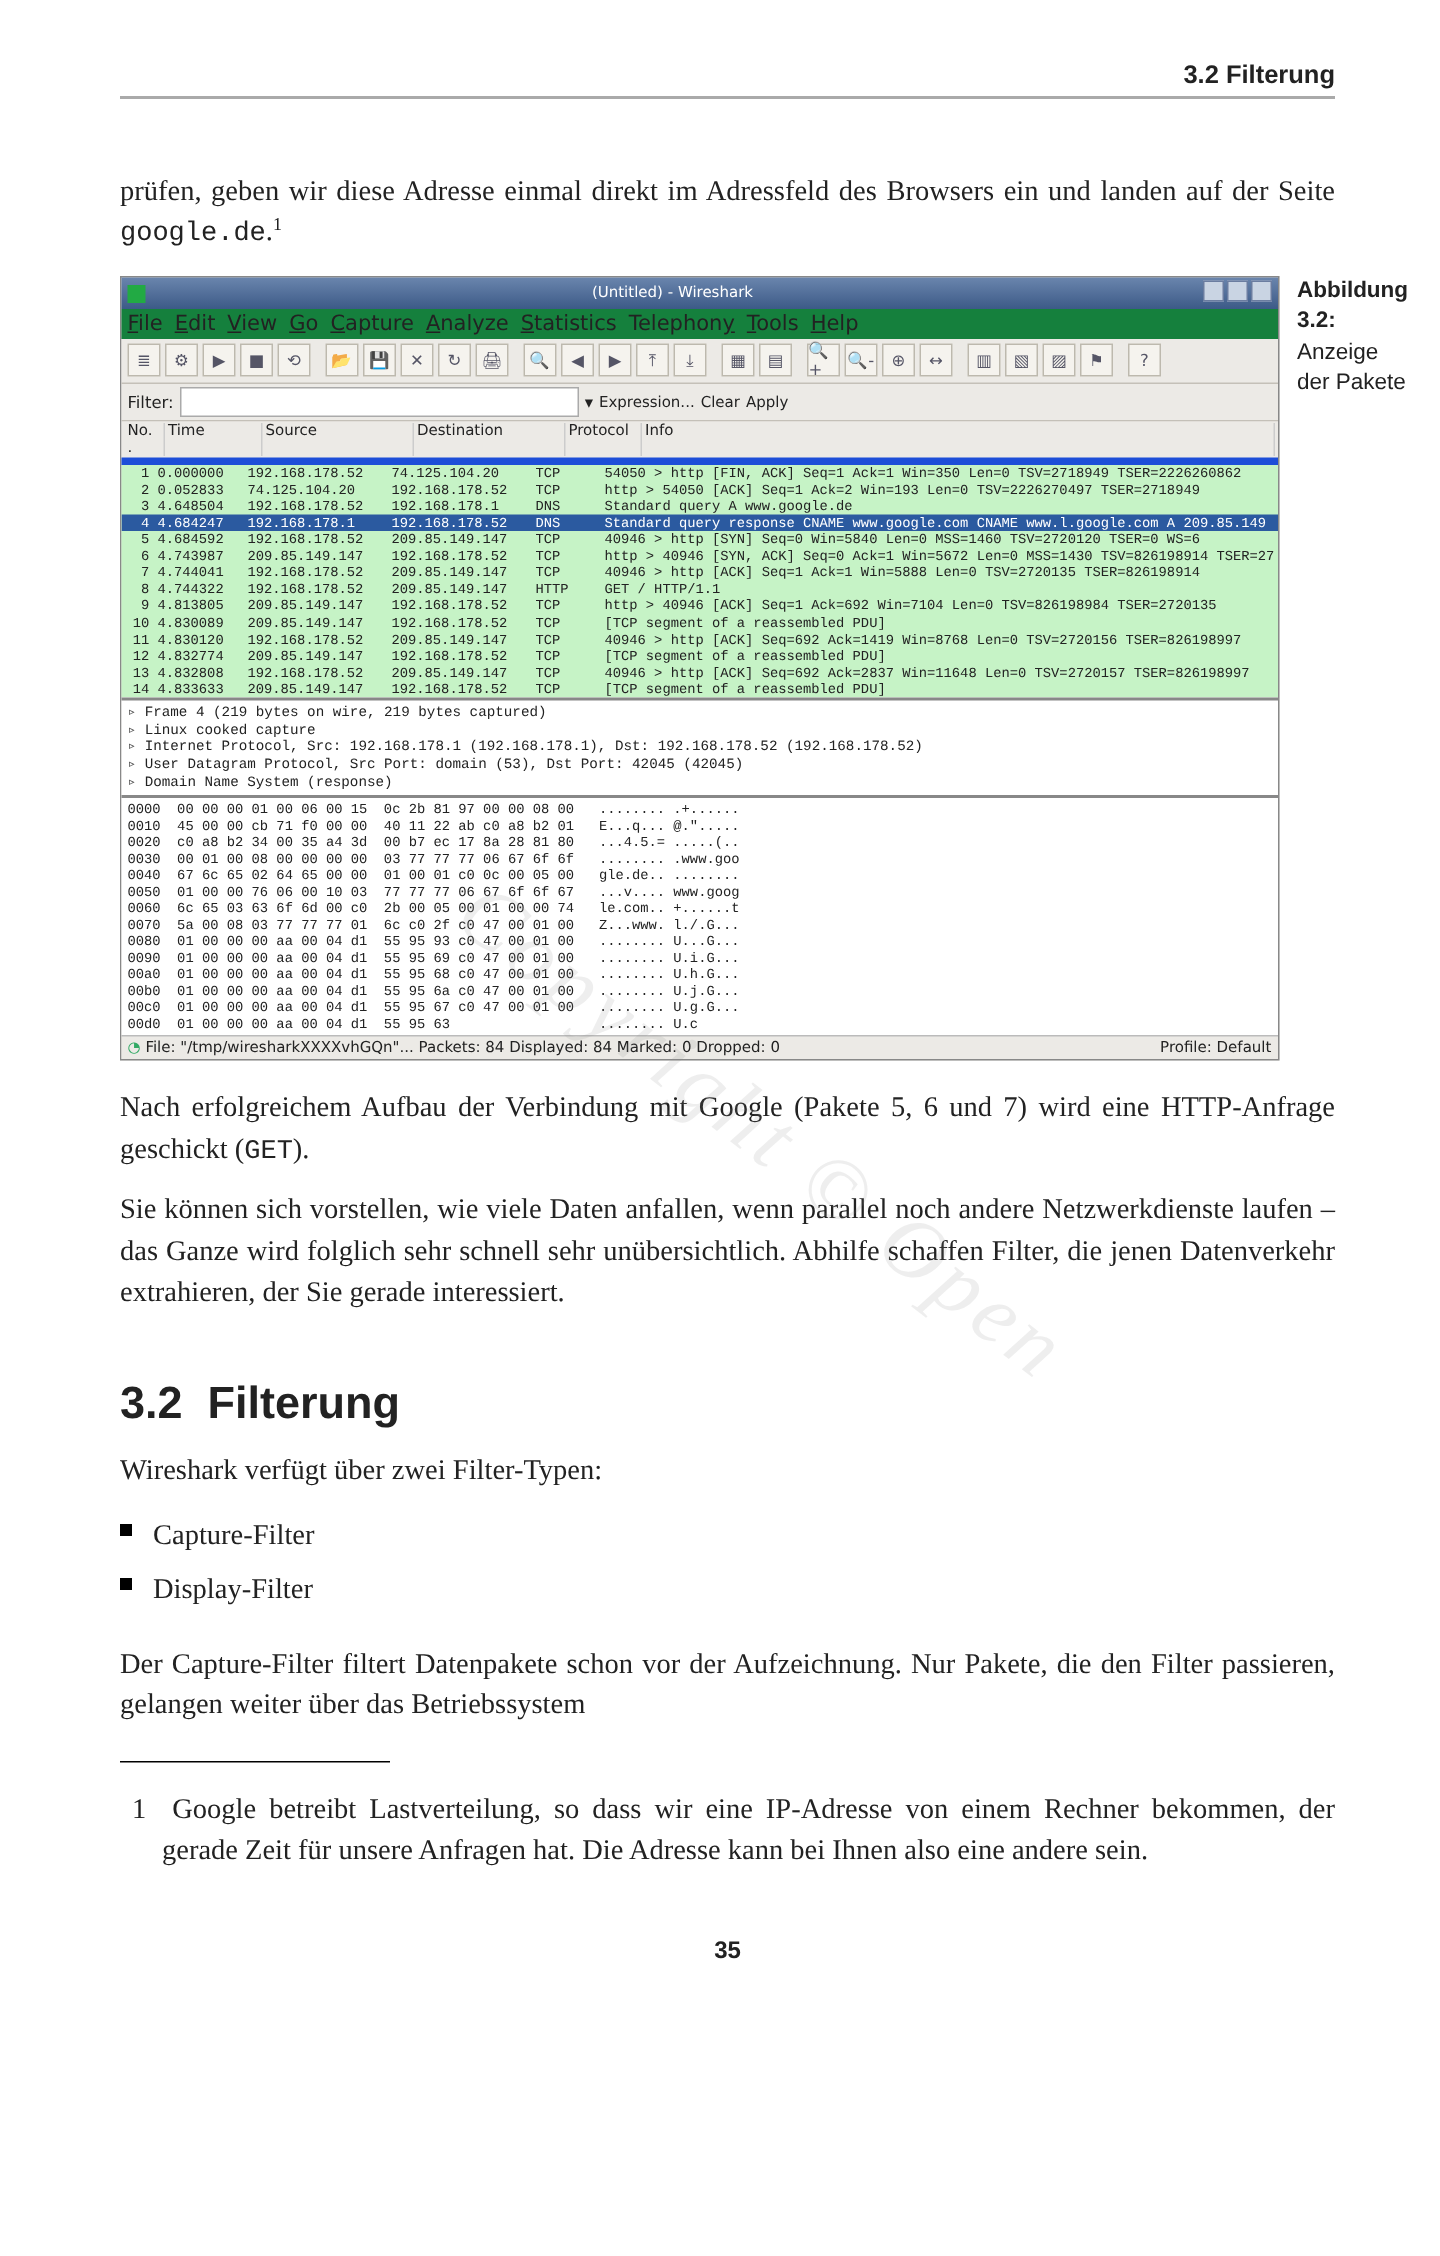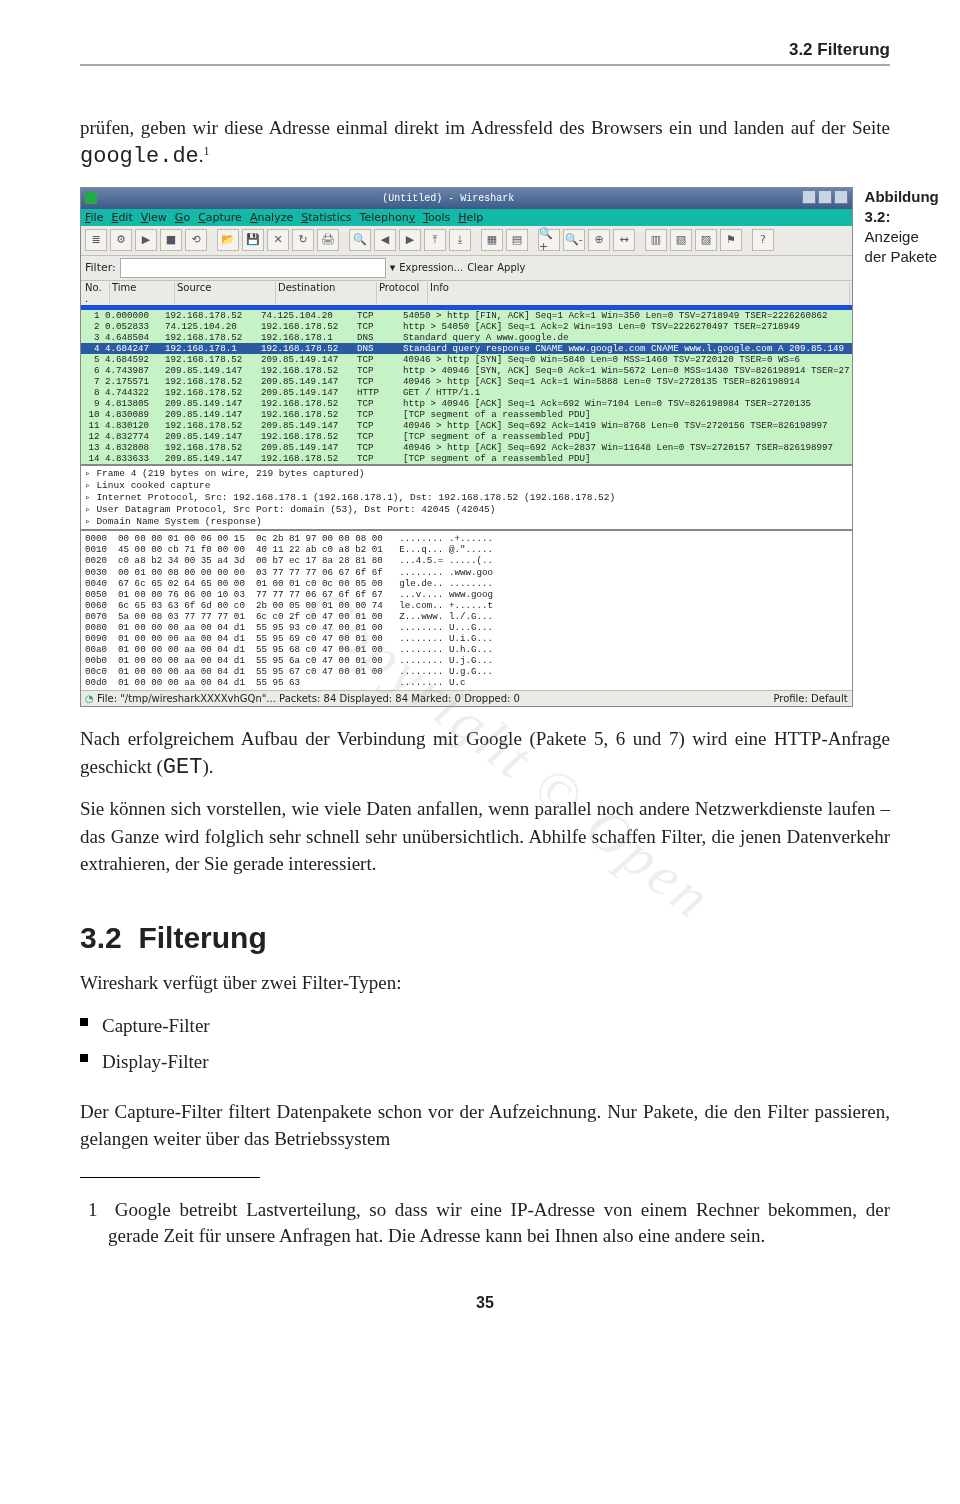--- a/index.html
+++ b/index.html
@@ -27,21 +27,21 @@
     font-size: 17px;
   }
   .bodytext {
     font-size: 19px;
     line-height: 1.43;
     text-align: justify;
     margin: 0 0 12px 0;
   }
   .mono {
     font-family: 'Courier New', monospace;
-    font-size: 22px;
+    font-size: 18px;
     margin-top: 28px;
   }
   .sup {
     font-size: 12px;
     vertical-align: super;
   }
   
   .figure-wrap {
     display: flex;
     align-items: flex-start;
@@ -64,25 +64,24 @@
   
   .ws-title {
     background: linear-gradient(#6a85ad,#3c5a87);
     color: #fff;
     text-align: right;
     padding: 2px 4px;
     font-size: 10px;
     display: flex;
     justify-content: space-between;
     align-items: center;
-    font-family: Liberation Mono, monospace;
   }
   .ws-title .ico { width:12px; height:12px; background:#2a4; display:inline-block; }
   .ws-title .winbtns span{display:inline-block;width:12px;height:12px;background:#c9d4e3;margin-left:2px;border:1px solid #6b7da0;}
-  .ws-menu { background:#14b8a6; padding:2px 4px; font-size:11px; }
+  .ws-menu { background:#15803d; padding:2px 4px; font-size:14px; }
   .ws-menu span { margin-right:8px; }
   .ws-menu u { text-decoration: underline; }
   .ws-toolbar {
     background:#eceae6;
     padding:3px 4px 4px 4px;
     display:flex;
     gap:3px;
     flex-wrap: wrap;
     border-bottom:1px solid #c4c0b8;
   }
@@ -289,21 +288,21 @@
         <div class="c-pro">Protocol</div>
         <div class="c-info">Info</div>
       </div>
       <div class="pkt-body" id="pkt-body">
           <div class="row"><div class="c-no">  1</div><div class="c-time">0.000000</div><div class="c-src">192.168.178.52</div><div class="c-dst">74.125.104.20</div><div class="c-pro">TCP</div><div class="c-info">54050 &gt; http [FIN, ACK] Seq=1 Ack=1 Win=350 Len=0 TSV=2718949 TSER=2226260862</div></div>
           <div class="row"><div class="c-no">  2</div><div class="c-time">0.052833</div><div class="c-src">74.125.104.20</div><div class="c-dst">192.168.178.52</div><div class="c-pro">TCP</div><div class="c-info">http &gt; 54050 [ACK] Seq=1 Ack=2 Win=193 Len=0 TSV=2226270497 TSER=2718949</div></div>
           <div class="row"><div class="c-no">  3</div><div class="c-time">4.648504</div><div class="c-src">192.168.178.52</div><div class="c-dst">192.168.178.1</div><div class="c-pro">DNS</div><div class="c-info">Standard query A www.google.de</div></div>
           <div class="row sel"><div class="c-no">  4</div><div class="c-time">4.684247</div><div class="c-src">192.168.178.1</div><div class="c-dst">192.168.178.52</div><div class="c-pro">DNS</div><div class="c-info">Standard query response CNAME www.google.com CNAME www.l.google.com A 209.85.149</div></div>
           <div class="row"><div class="c-no">  5</div><div class="c-time">4.684592</div><div class="c-src">192.168.178.52</div><div class="c-dst">209.85.149.147</div><div class="c-pro">TCP</div><div class="c-info">40946 &gt; http [SYN] Seq=0 Win=5840 Len=0 MSS=1460 TSV=2720120 TSER=0 WS=6</div></div>
           <div class="row"><div class="c-no">  6</div><div class="c-time">4.743987</div><div class="c-src">209.85.149.147</div><div class="c-dst">192.168.178.52</div><div class="c-pro">TCP</div><div class="c-info">http &gt; 40946 [SYN, ACK] Seq=0 Ack=1 Win=5672 Len=0 MSS=1430 TSV=826198914 TSER=27</div></div>
-          <div class="row"><div class="c-no">  7</div><div class="c-time">2.175571</div><div class="c-src">192.168.178.52</div><div class="c-dst">209.85.149.147</div><div class="c-pro">TCP</div><div class="c-info">40946 &gt; http [ACK] Seq=1 Ack=1 Win=5888 Len=0 TSV=2720135 TSER=826198914</div></div>
+          <div class="row"><div class="c-no">  7</div><div class="c-time">4.744041</div><div class="c-src">192.168.178.52</div><div class="c-dst">209.85.149.147</div><div class="c-pro">TCP</div><div class="c-info">40946 &gt; http [ACK] Seq=1 Ack=1 Win=5888 Len=0 TSV=2720135 TSER=826198914</div></div>
           <div class="row"><div class="c-no">  8</div><div class="c-time">4.744322</div><div class="c-src">192.168.178.52</div><div class="c-dst">209.85.149.147</div><div class="c-pro">HTTP</div><div class="c-info">GET / HTTP/1.1</div></div>
           <div class="row"><div class="c-no">  9</div><div class="c-time">4.813805</div><div class="c-src">209.85.149.147</div><div class="c-dst">192.168.178.52</div><div class="c-pro">TCP</div><div class="c-info">http &gt; 40946 [ACK] Seq=1 Ack=692 Win=7104 Len=0 TSV=826198984 TSER=2720135</div></div>
           <div class="row"><div class="c-no"> 10</div><div class="c-time">4.830089</div><div class="c-src">209.85.149.147</div><div class="c-dst">192.168.178.52</div><div class="c-pro">TCP</div><div class="c-info">[TCP segment of a reassembled PDU]</div></div>
           <div class="row"><div class="c-no"> 11</div><div class="c-time">4.830120</div><div class="c-src">192.168.178.52</div><div class="c-dst">209.85.149.147</div><div class="c-pro">TCP</div><div class="c-info">40946 &gt; http [ACK] Seq=692 Ack=1419 Win=8768 Len=0 TSV=2720156 TSER=826198997</div></div>
           <div class="row"><div class="c-no"> 12</div><div class="c-time">4.832774</div><div class="c-src">209.85.149.147</div><div class="c-dst">192.168.178.52</div><div class="c-pro">TCP</div><div class="c-info">[TCP segment of a reassembled PDU]</div></div>
           <div class="row"><div class="c-no"> 13</div><div class="c-time">4.832808</div><div class="c-src">192.168.178.52</div><div class="c-dst">209.85.149.147</div><div class="c-pro">TCP</div><div class="c-info">40946 &gt; http [ACK] Seq=692 Ack=2837 Win=11648 Len=0 TSV=2720157 TSER=826198997</div></div>
           <div class="row"><div class="c-no"> 14</div><div class="c-time">4.833633</div><div class="c-src">209.85.149.147</div><div class="c-dst">192.168.178.52</div><div class="c-pro">TCP</div><div class="c-info">[TCP segment of a reassembled PDU]</div></div>
         </div>
       <div class="ws-tree" id="ws-tree">
           <div>Frame 4 (219 bytes on wire, 219 bytes captured)</div>

